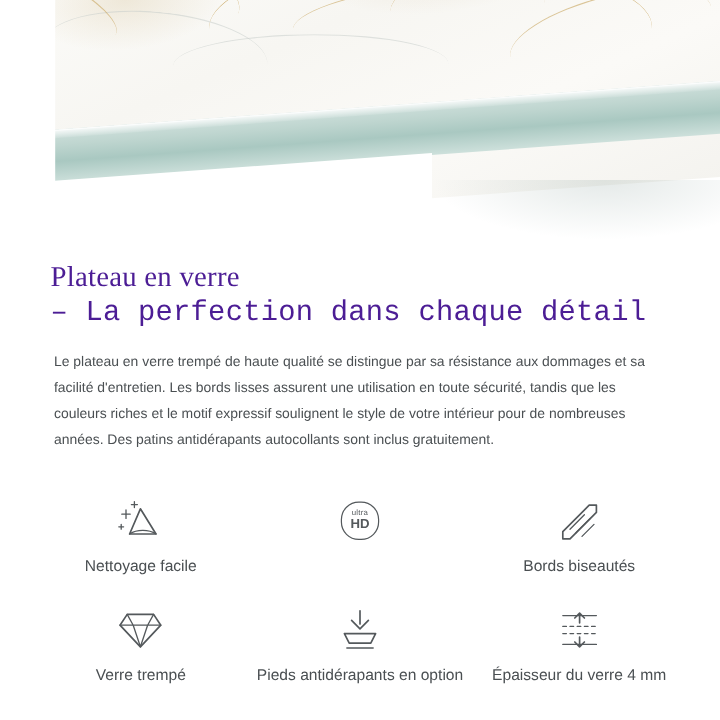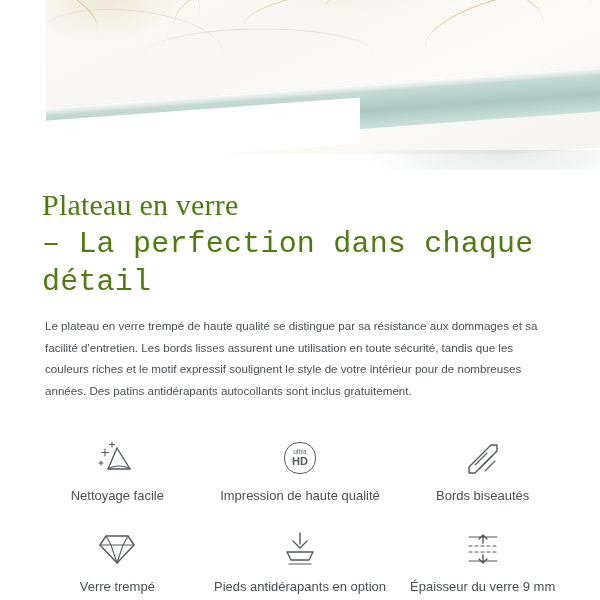--- a/index.html
+++ b/index.html
@@ -111,23 +111,23 @@
     height: 50px;
     background: radial-gradient(ellipse at 60% 0%, rgba(150,170,165,0.25), rgba(255,255,255,0) 70%);
   }
 
   
   .content {
     padding: 16px 42px 0 42px;
   }
   .headline {
     font-family: "Liberation Serif", serif;
-    font-size: 30px;
+    font-size: 24px;
     line-height: 1.28;
-    color: #4d7c0f;
+    color: #4c1d95;
     font-weight: 400;
     letter-spacing: 0.2px;
     margin: 0 0 14px 0;
   }
   .headline .l2 { display: block; font-family: Liberation Mono, monospace; }
   .body-text {
     font-size: 11.6px;
     line-height: 1.85;
     color: #4a4f52;
     margin: 3px;
@@ -246,21 +246,20 @@
       <div class="feature-label">Nettoyage facile</div>
     </div>
 
     <div class="feature">
       <div class="feature-icon">
         <div class="ultrahd-box">
           <span class="u">ultra</span>
           <span class="hd">HD</span>
         </div>
       </div>
-      <div class="feature-label">Impression de haute qualité</div>
     </div>
 
     <div class="feature">
       <div class="feature-icon">
         <svg width="36" height="34" viewBox="0 0 36 34">
           <path class="st" d="M4 26 L26 4 L32 4 L32 10 L10 32 L4 32 Z"></path>
           <path class="st-thin" d="M10 24 L22 12 M15 27 L27 15 M20 30 L30 20"></path>
         </svg>
       </div>
       <div class="feature-label">Bords biseautés</div>
@@ -290,19 +289,19 @@
 
     <div class="feature">
       <div class="feature-icon">
         <svg width="36" height="36" viewBox="0 0 36 36">
           <path class="st-thin" d="M4 6 L32 6 M4 30 L32 30"></path>
           <path class="st-thin" d="M4 15 L32 15 M4 21 L32 21" stroke-dasharray="3 3"></path>
           <path class="st" d="M18 4 L18 12 M14 8 L18 4 L22 8"></path>
           <path class="st" d="M18 32 L18 24 M14 28 L18 32 L22 28"></path>
         </svg>
       </div>
-      <div class="feature-label">Épaisseur du verre 9 mm</div>
+      <div class="feature-label">Épaisseur du verre 4 mm</div>
     </div>
 
   </div>
 
   <div class="bottom-bar"></div>
 </div>
 
 </body></html>

